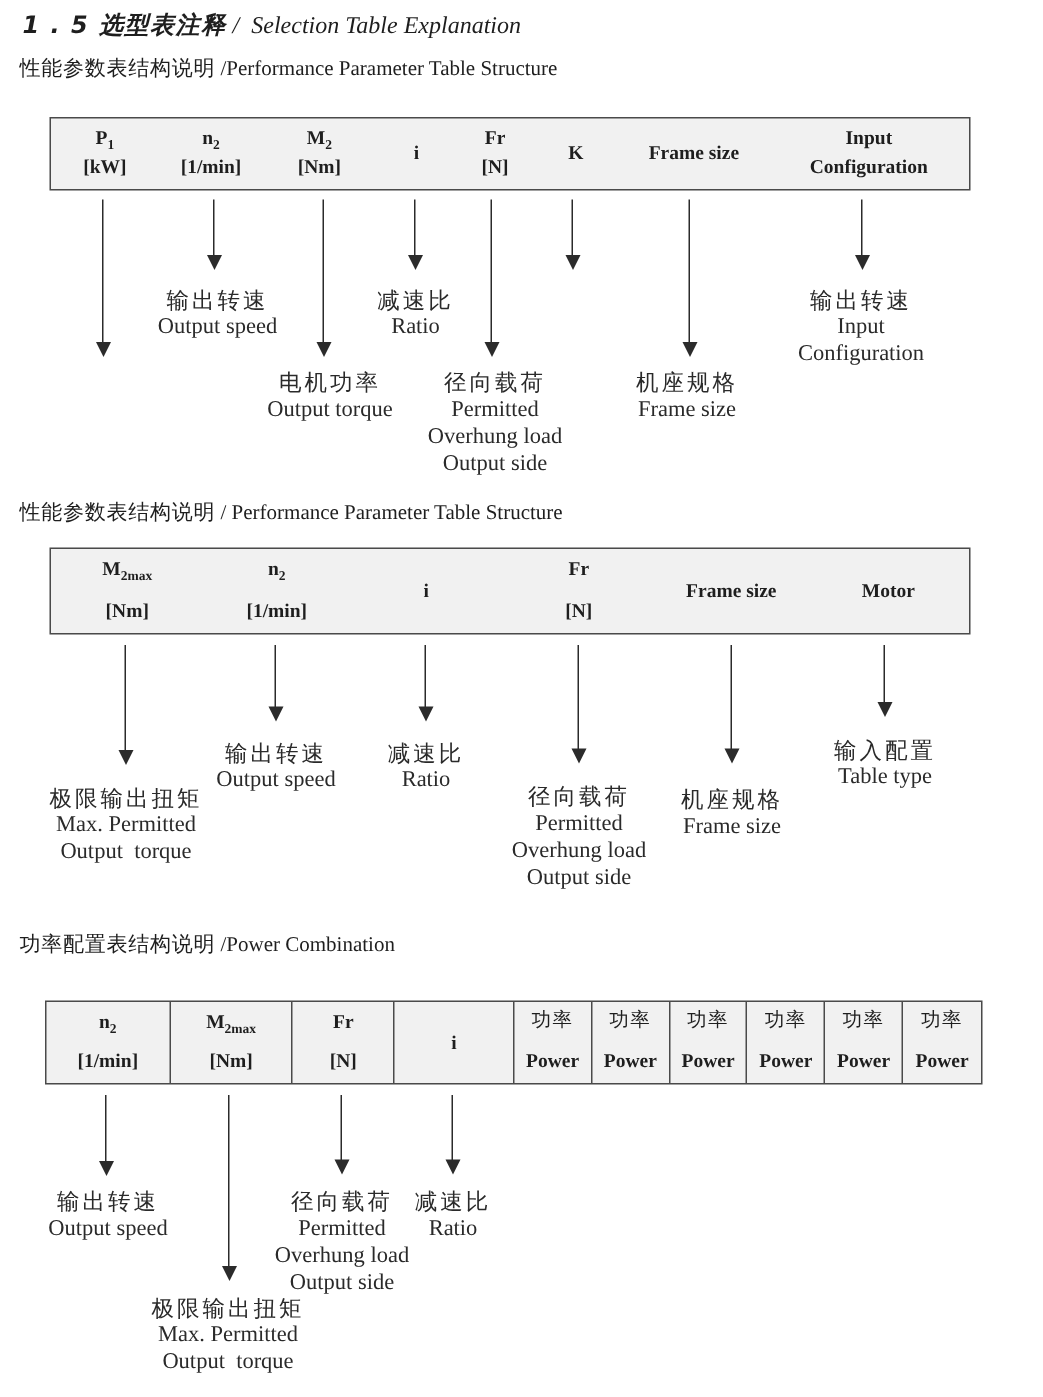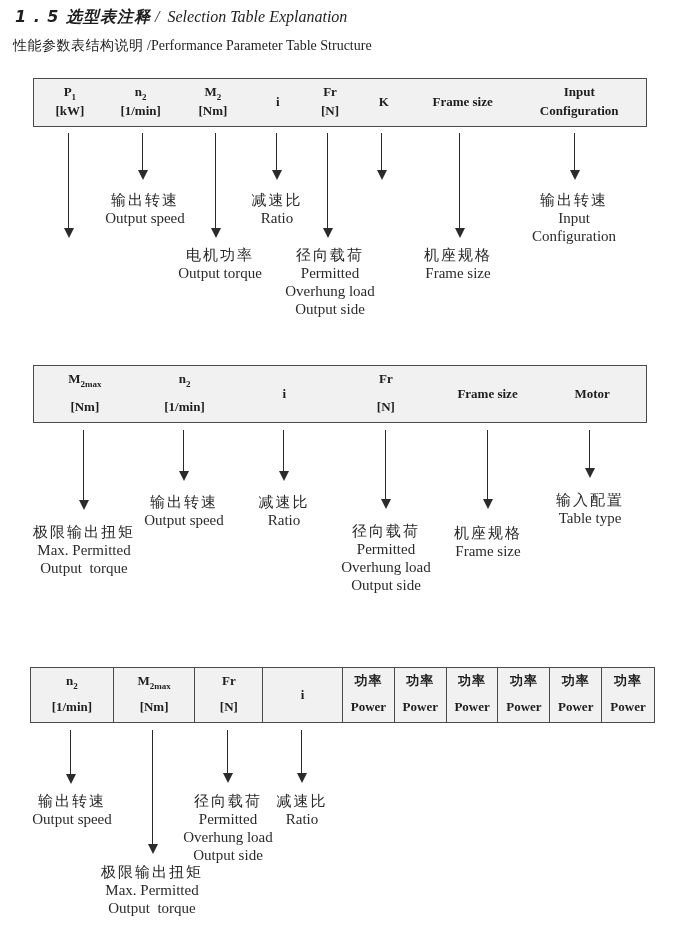--- a/index.html
+++ b/index.html
@@ -17,21 +17,21 @@
   
   .ptable{position:absolute;display:flex;background:#f1f1f1;border:1px solid #4a4a4a;
           box-sizing:border-box;}
   .cell{display:flex;flex-direction:column;align-items:center;box-sizing:border-box;
         font-weight:bold;font-size:13px;line-height:1.15;}
   .cell.two{justify-content:space-between;padding:6px 0 7px;}
   .cell.one{justify-content:center;}
   .cell sub{font-size:9px;line-height:1;}
   .t3 .cell{border-right:1px solid #4a4a4a;}
   .t3 .cell:last-child{border-right:none;}
-  .t3 .cell .l1.zh{font-weight:bold;letter-spacing:1px;text-align:right;}
+  .t3 .cell .l1.zh{font-weight:normal;letter-spacing:1px;text-align:right;}
 
   
   .arrow{position:absolute;width:12px;}
   .arrow::before{content:"";position:absolute;left:5px;top:0;bottom:8px;width:1px;background:#2b2b2b;}
   .arrow::after{content:"";position:absolute;left:1px;bottom:0;width:0;height:0;
     border-left:5px solid transparent;border-right:5px solid transparent;border-top:10px solid #2b2b2b;}
 
   
   .callout{position:absolute;transform:translateX(-50%);text-align:center;
            font-size:15px;line-height:18px;color:#2a2a2a;white-space:nowrap;}
@@ -110,20 +110,21 @@
   <div class="callout" style="left:458px;top:246px">
       <div class="zh">机座规格</div>
       <div class="en">Frame size</div>
     </div>
   <div class="callout" style="left:574px;top:191px">
       <div class="zh">输出转速</div>
       <div class="en">Input</div>
       <div class="en">Configuration</div>
     </div>
 
+  <div class="heading" style="left:13px;top:333px"><span class="zh">性能参数表结构说明</span><span class="en"> / Performance Parameter Table Structure</span></div>
 
   <div class="ptable t2" style="left:33px;top:365px;width:614px;height:58px">
     <div class="cell two" style="width:102px">
         <div class="l1"><span>M</span><sub>2max</sub></div>
         <div class="l2">[Nm]</div>
       </div>
     <div class="cell two" style="width:98px">
         <div class="l1"><span>n</span><sub>2</sub></div>
         <div class="l2">[1/min]</div>
       </div>
@@ -170,20 +171,21 @@
     </div>
   <div class="callout" style="left:488px;top:524px">
       <div class="zh">机座规格</div>
       <div class="en">Frame size</div>
     </div>
   <div class="callout" style="left:590px;top:491px">
       <div class="zh">输入配置</div>
       <div class="en">Table type</div>
     </div>
 
+  <div class="heading" style="left:13px;top:621px"><span class="zh">功率配置表结构说明</span><span class="en"> /Power Combination</span></div>
 
   <div class="ptable t3" style="left:30px;top:667px;width:625px;height:56px">
     <div class="cell two" style="width:83px">
         <div class="l1"><span>n</span><sub>2</sub></div>
         <div class="l2">[1/min]</div>
       </div>
     <div class="cell two" style="width:82px">
         <div class="l1"><span>M</span><sub>2max</sub></div>
         <div class="l2">[Nm]</div>
       </div>

